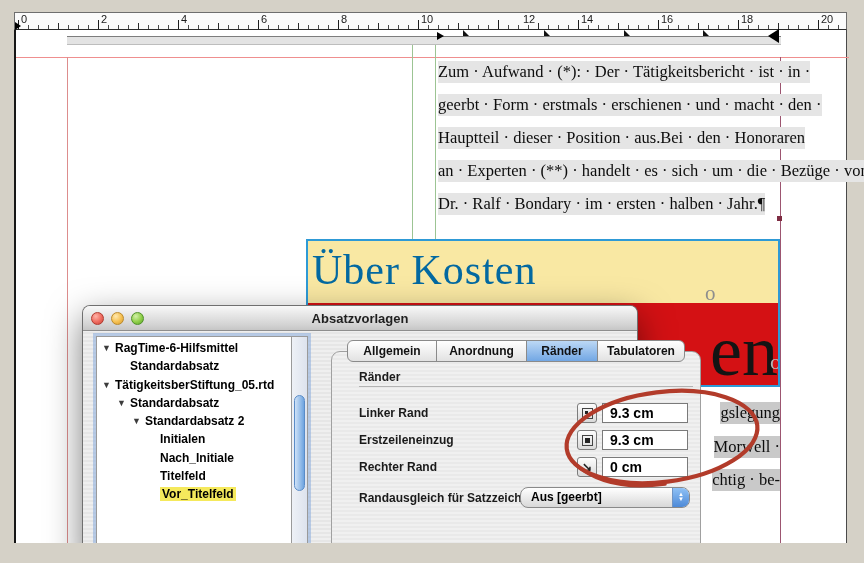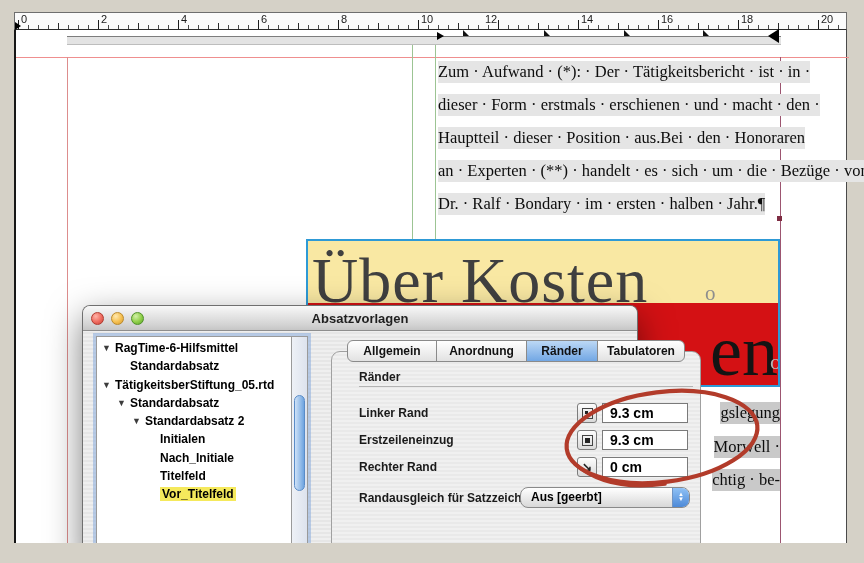--- a/index.html
+++ b/index.html
@@ -48,21 +48,21 @@
   .bgline { position:absolute; left:650px; width:114px; text-align:right;
     font-family:"Liberation Serif", serif; font-size:16.5px; color:#0d0d0d; white-space:nowrap; }
   .bgline .hl { background:#c9c9c9; padding:1px 0 2px 0; }
 
   
   .hframe { position:absolute; left:290px; top:209px; width:474px; height:148px;
     border:2px solid #2e9ad6; background:#d41114; }
   .hframe .ypart { position:relative; width:100%; height:62px; background:#f9e8a3; overflow:hidden; }
   .hframe .rpart { position:relative; width:100%; height:82px; background:#d41114; overflow:hidden; }
   .headline1 { position:absolute; left:4px; top:8px; font-family:"Liberation Serif", serif;
-    font-size:64px; line-height:1; color:#404040; letter-spacing:1px; white-space:nowrap; }
+    font-size:42px; line-height:1; color:#0369a1; letter-spacing:1px; white-space:nowrap; }
   .headline2 { position:absolute; left:402px; top:12px; font-family:"Liberation Serif", serif;
     font-size:72px; line-height:1; color:#141414; white-space:nowrap; }
   .pipe-marker { position:absolute; font-family:"Liberation Serif", serif; color:#8e8e8e; }
   .pm1 { left:397px; top:40px; font-size:21px; }
   .pm2 { left:462px; top:46px; font-size:22px; color:#b9b2b2; }
 
   
   .dialog { position:absolute; left:82px; top:305px; width:556px; height:258px;
     border-radius:8px 8px 0 0; box-shadow:0 12px 34px rgba(0,0,0,.5);
     border:1px solid #6f6f6f; border-bottom:none;
@@ -128,21 +128,21 @@
 
 <div class="stage">
 
   <div class="ruler">
     <span class="rnum" style="left:6px">0</span>
     <span class="rnum" style="left:86px">2</span>
     <span class="rnum" style="left:166px">4</span>
     <span class="rnum" style="left:246px">6</span>
     <span class="rnum" style="left:326px">8</span>
     <span class="rnum" style="left:406px">10</span>
-    <span class="rnum" style="left:470px">12</span>
+    <span class="rnum" style="left:508px">12</span>
     <span class="rnum" style="left:566px">14</span>
     <span class="rnum" style="left:646px">16</span>
     <span class="rnum" style="left:726px">18</span>
     <span class="rnum" style="left:806px">20</span>
     <span class="ruler-origin"></span>
   </div>
 
   <div class="page">
     <div class="tabbar"></div>
     <span class="indent-marker"></span>
@@ -153,21 +153,21 @@
     <span class="rmargin-marker"></span>
 
     <div class="guide-h-red"></div>
     <div class="guide-v-red"></div>
     <div class="guide-v-green" style="left:396px"></div>
     <div class="guide-v-green" style="left:419px"></div>
     <div class="col-edge"></div>
     <div class="frame-handle"></div>
 
     <div class="docline" style="top:32px"><span class="hl">Zum · Aufwand · (*): · Der · Tätigkeitsbericht · ist · in ·</span></div>
-    <div class="docline" style="top:65px"><span class="hl">dieser · Form · erstmals · erschienen · und · macht · den ·</span></div>
+    <div class="docline" style="top:65px"><span class="hl">geerbt · Form · erstmals · erschienen · und · macht · den ·</span></div>
     <div class="docline" style="top:98px"><span class="hl">Hauptteil · dieser · Position · aus.Bei · den · Honoraren</span></div>
     <div class="docline" style="top:131px"><span class="hl">an · Experten · (**) · handelt · es · sich · um · die · Bezüge · von</span></div>
     <div class="docline lastline" style="top:164px"><span class="hl">Dr. · Ralf · Bondary · im · ersten · halben · Jahr.¶</span></div>
 
     <div class="hframe">
       <div class="ypart">
         <span class="headline1">Über Kosten</span>
         <span class="pipe-marker pm1">o</span>
       </div>
       <div class="rpart">

